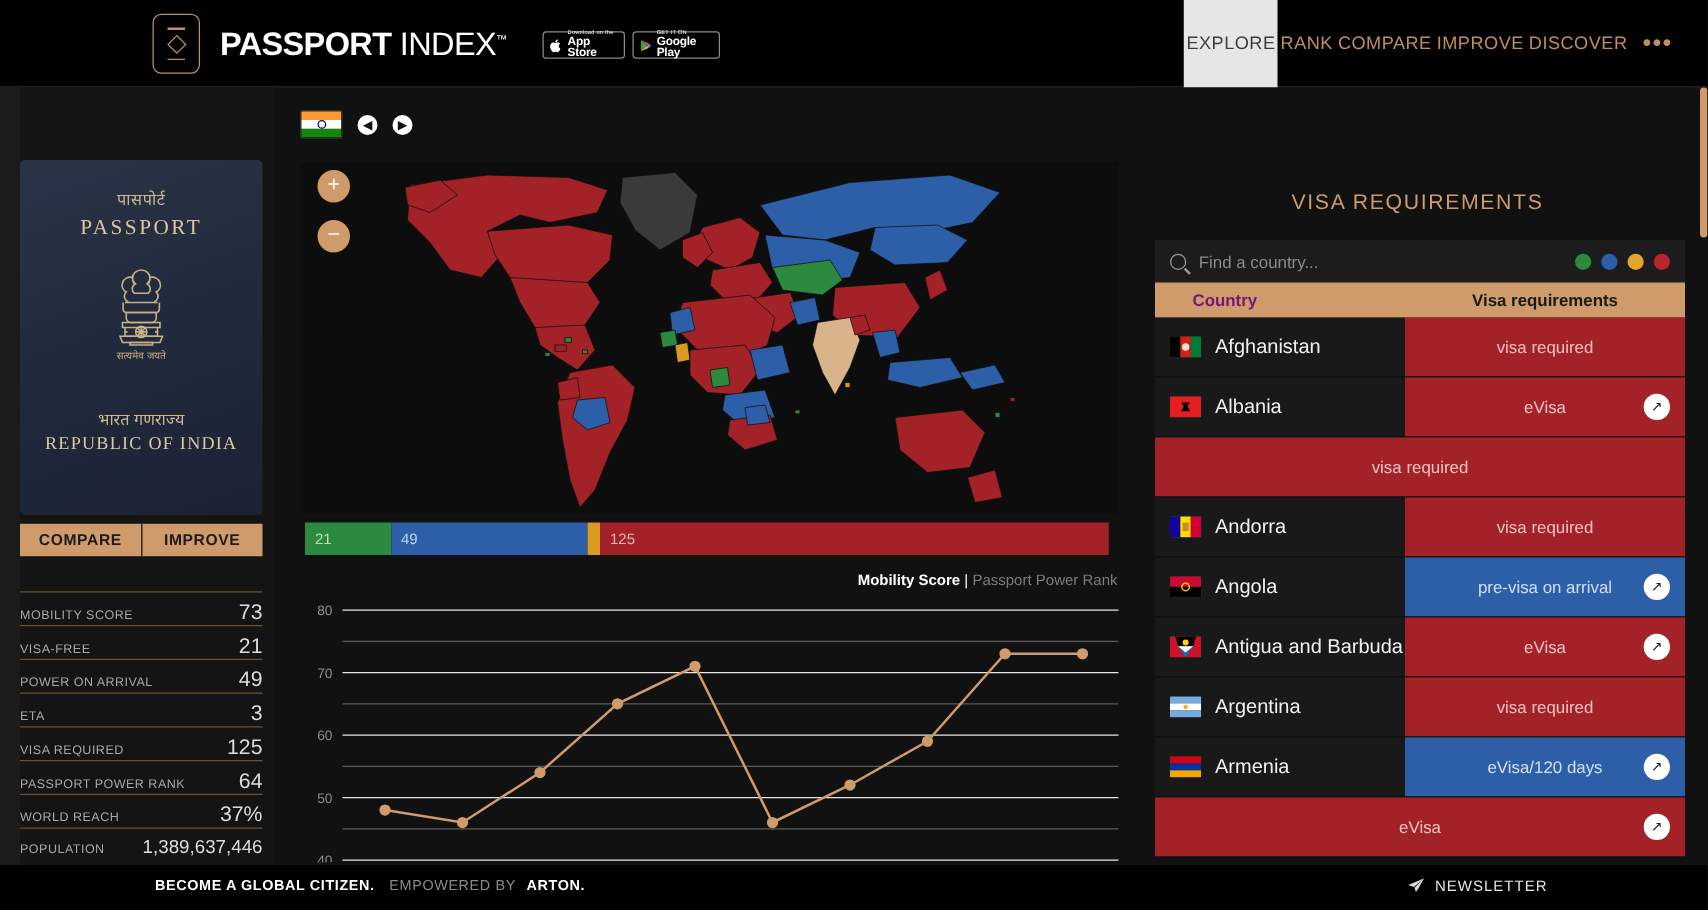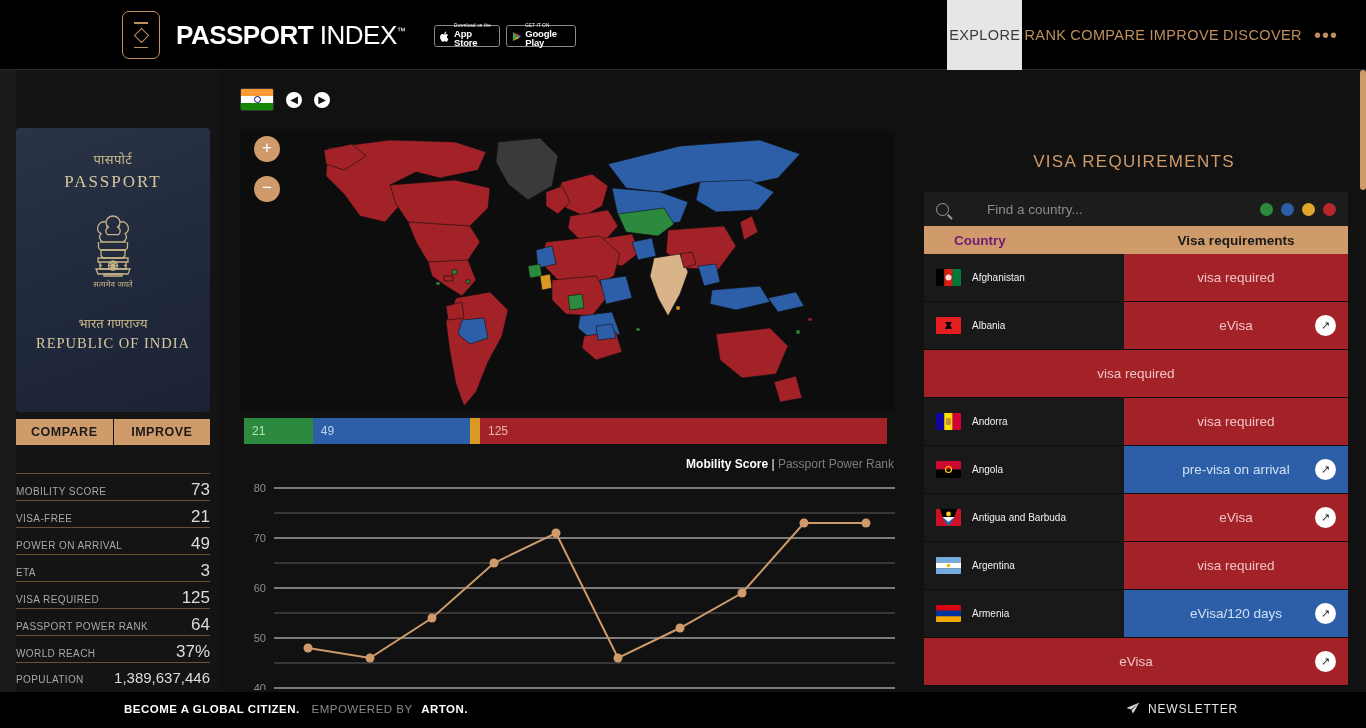--- a/index.html
+++ b/index.html
@@ -63,21 +63,21 @@
 
   .passport-card {
     position: absolute; left: 0px; top: 58px; width: 194px; height: 284px;
     background: linear-gradient(160deg,#2b3348 0%,#222a3d 45%,#1b2236 100%);
     border-radius: 4px; color: #c8b484;
     text-align: center; overflow: hidden;
   }
   .pp-hindi { margin-top: 22px; font-size: 13px; color: #cbbb8b; letter-spacing: .5px; }
   .pp-title { margin-top: 4px; font-size: 17px; letter-spacing: 2px; color: #d6c89c; font-family: "Liberation Serif", serif; }
   .pp-emblem { margin: 16px auto 0; width: 74px; height: 96px; display: block; }
-  .pp-country-hindi { margin-top: 10px; font-size: 13px; color: #cbbb8b; }
+  .pp-country-hindi { margin-top: 22px; font-size: 13px; color: #cbbb8b; }
   .pp-country { margin-top: 3px; font-size: 14.5px; letter-spacing: 1px; color: #d8cba0; font-family: "Liberation Serif", serif; }
 
   .btn-row { position: absolute; left: 0; top: 349px; width: 194px; height: 26px; display: flex; }
   .pill-btn {
     flex: 1; background: #cf9b6a; color: #1b1b1b;
     font-size: 12.5px; font-weight: bold; letter-spacing: .5px;
     display: flex; align-items: center; justify-content: center; cursor: pointer;
   }
   .pill-btn + .pill-btn { border-left: 1px solid #141414; }
 
@@ -134,21 +134,21 @@
 
   .chart-wrap { position: absolute; left: 240px; top: 475px; width: 655px; height: 215px; overflow: hidden; }
   .chart-svg { position: absolute; left: 0; top: 0; }
   .y-tick { font-size: 11px; fill: #8e8e8e; font-family: "Liberation Sans", sans-serif; }
 
   
   .right-panel { position: absolute; left: 910px; top: 70px; width: 448px; height: 658px; background: #111111; }
   .vr-title { text-align: center; margin-top: 82px; font-size: 17px; letter-spacing: 1.3px; color: #cf9b6a; }
   .search-bar {
     position: absolute; left: 14px; top: 122px; width: 424px; height: 34px;
-    background: #1c1c1c; display: flex; align-items: center; padding: 0 12px; gap: 28px;
+    background: #1c1c1c; display: flex; align-items: center; padding: 0 12px;
   }
   .search-icon { width: 13px; height: 13px; border: 1.6px solid #9a9a9a; border-radius: 50%; position: relative; flex: none; }
   .search-icon::after { content: ""; position: absolute; right: -5px; bottom: -3px; width: 6px; height: 1.6px; background: #9a9a9a; transform: rotate(45deg); }
   .search-input {
     flex: 1; background: transparent; border: none; outline: none;
     color: #d0d0d0; font-size: 13.5px; margin-left: 10px;
     font-family: "Liberation Sans", sans-serif;
   }
   .search-input::placeholder { color: #8c8c8c; }
   .filter-dots { display: flex; gap: 8px; }
@@ -157,21 +157,21 @@
   .tbl-head { position: absolute; left: 14px; top: 156px; width: 424px; height: 28px; background: #cf9b6a; display: flex; align-items: center; }
   .th-country { width: 200px; padding-left: 30px; font-size: 13.5px; font-weight: bold; color: #701a75; }
   .th-visa { flex: 1; text-align: center; font-size: 13.5px; font-weight: bold; color: #1a1a1a; }
 
   .rows { position: absolute; left: 14px; top: 184px; width: 424px; height: 504px; overflow: hidden; }
   .row { display: flex; height: 48px; border-bottom: 1px solid #0d0d0d; }
   .cell-country {
     width: 200px; background: #191919; display: flex; align-items: center; gap: 11px; padding-left: 12px;
   }
   .flag { width: 25px; height: 17px; flex: none; border-radius: 1px; overflow: hidden; position: relative; background: #333; }
-  .cname { font-size: 10px; color: #f0f0f0; white-space: nowrap; }
+  .cname { font-size: 16px; color: #f0f0f0; white-space: nowrap; }
   .cell-visa {
     flex: 1; display: flex; align-items: center; justify-content: center; position: relative;
     font-size: 13.5px;
   }
   .cell-visa.red { background: #a32228; color: #f0c3c3; }
   .cell-visa.blue { background: #2d5fa8; color: #cfe0f5; }
   .go-btn {
     position: absolute; right: 12px; width: 21px; height: 21px; border-radius: 50%;
     background: #ffffff; display: flex; align-items: center; justify-content: center;
     font-size: 11px; color: #1a1a1a; cursor: pointer;

